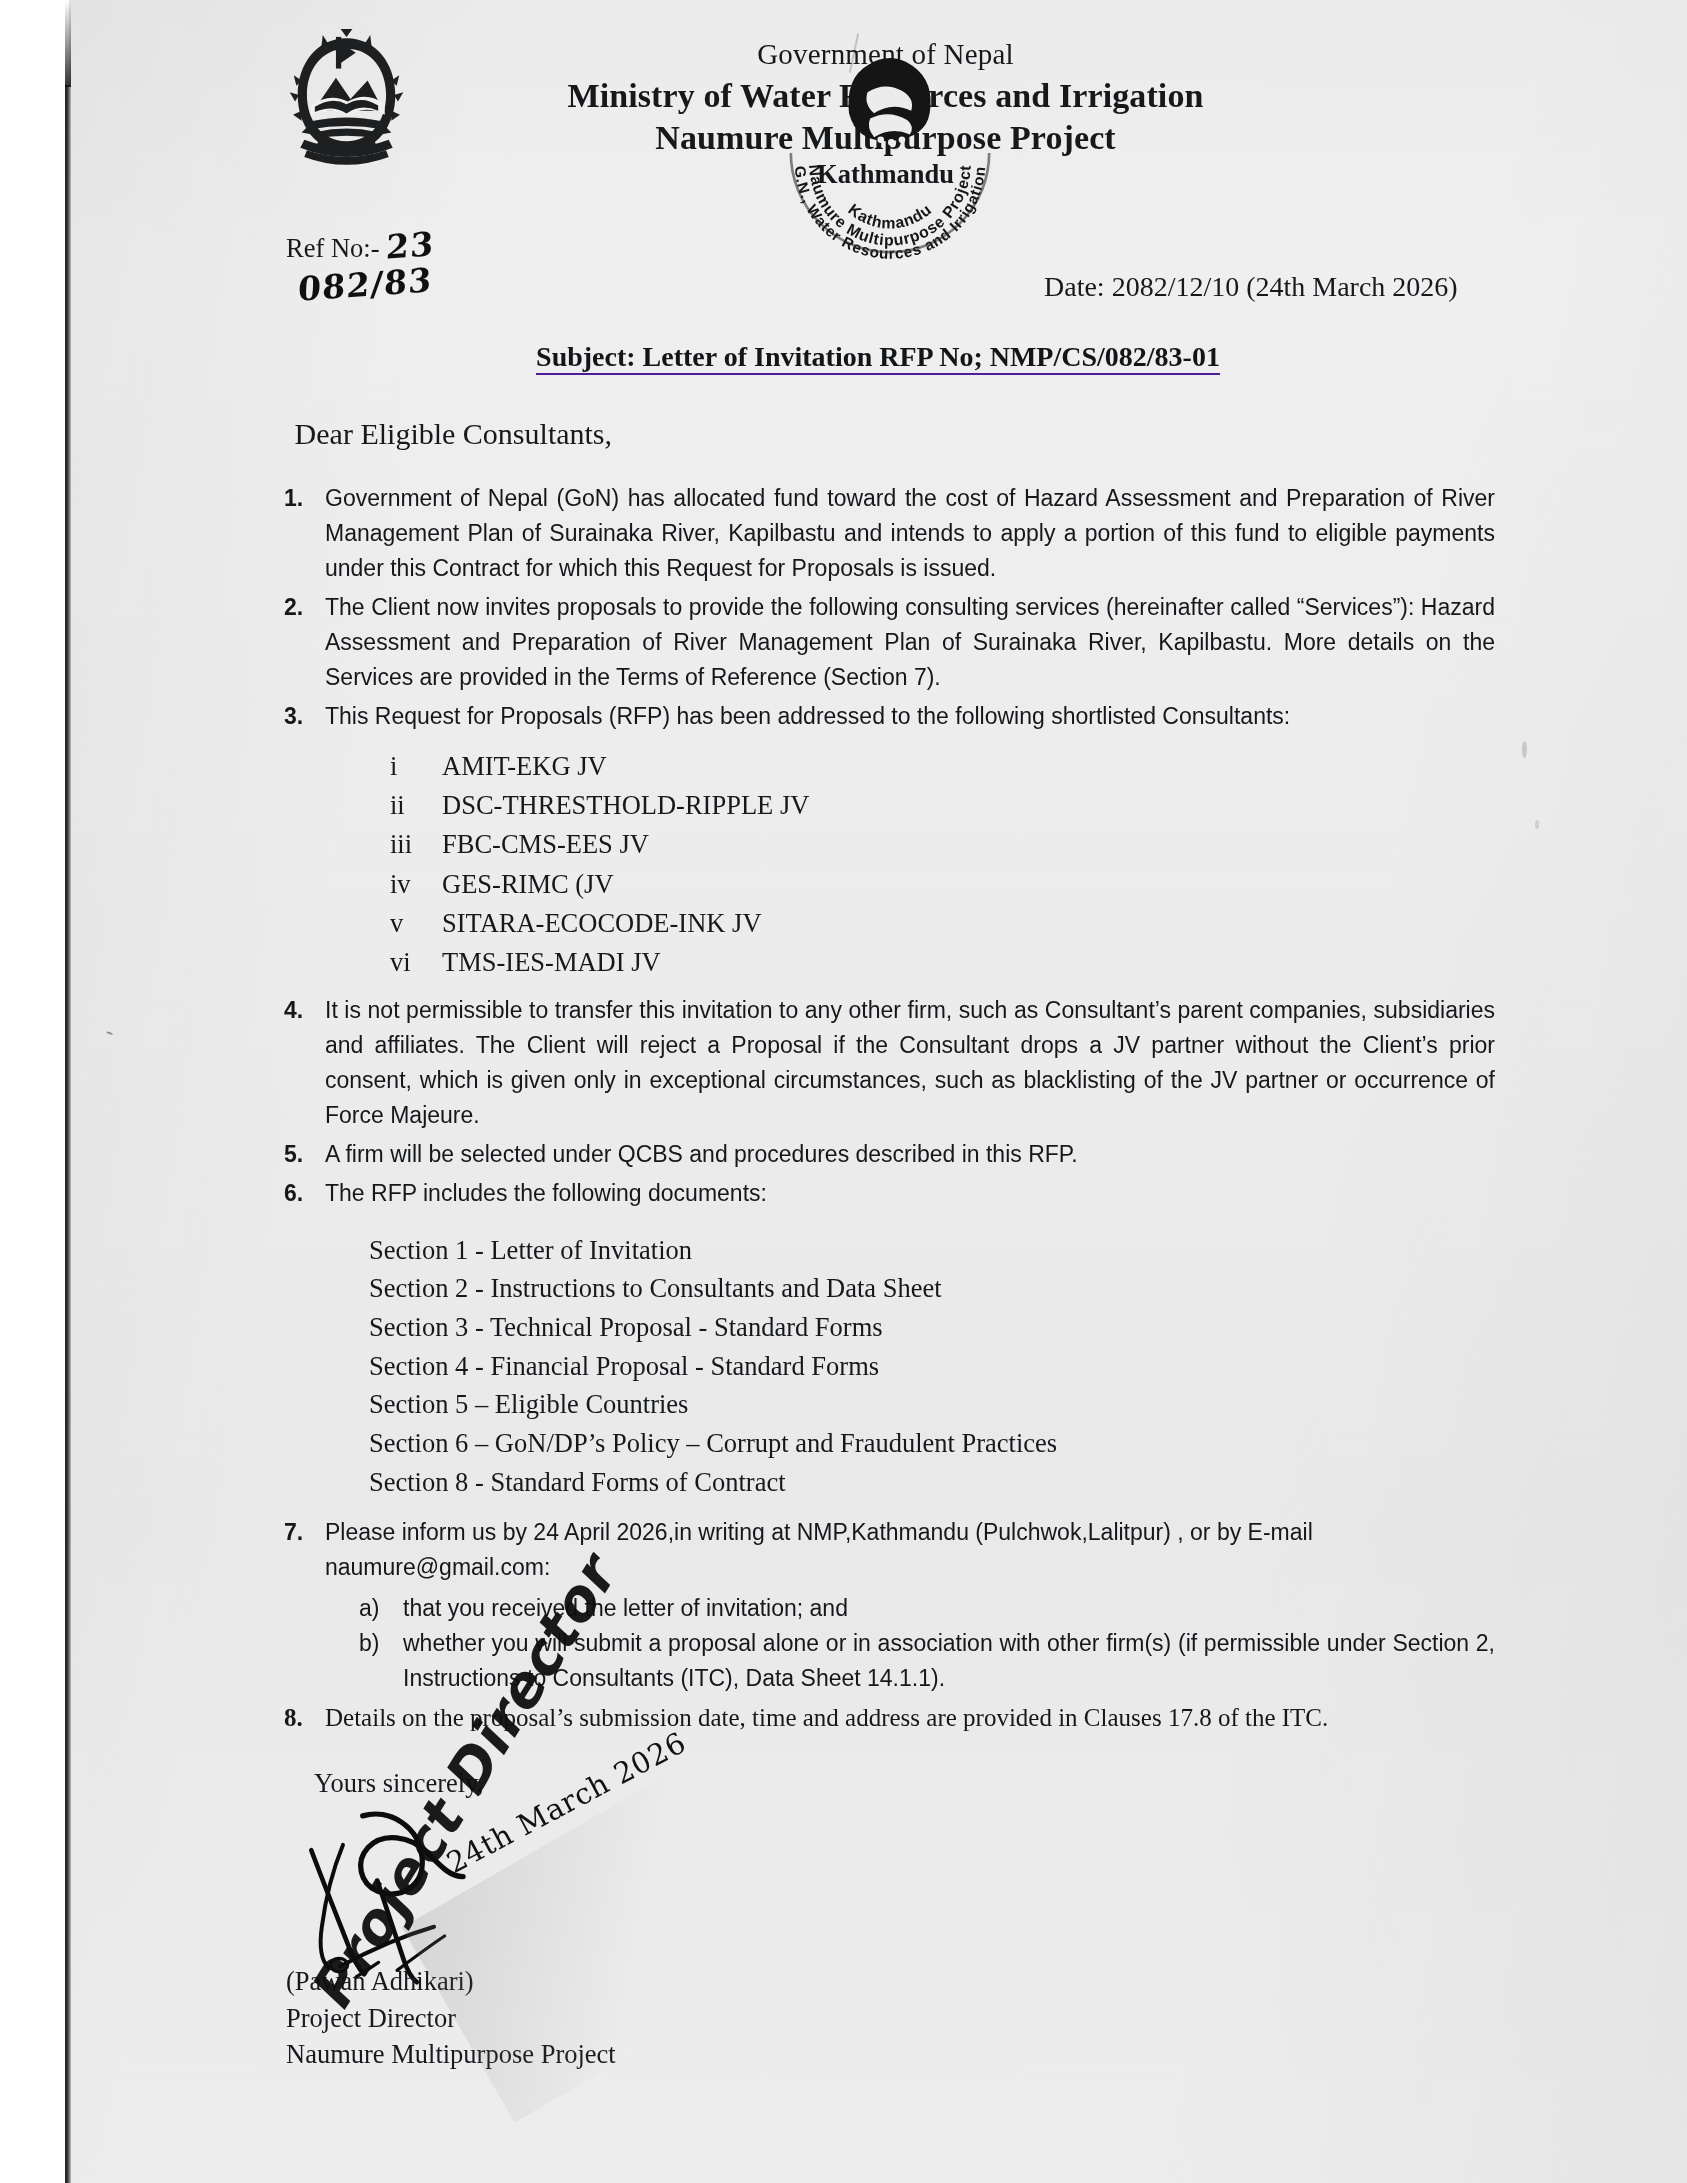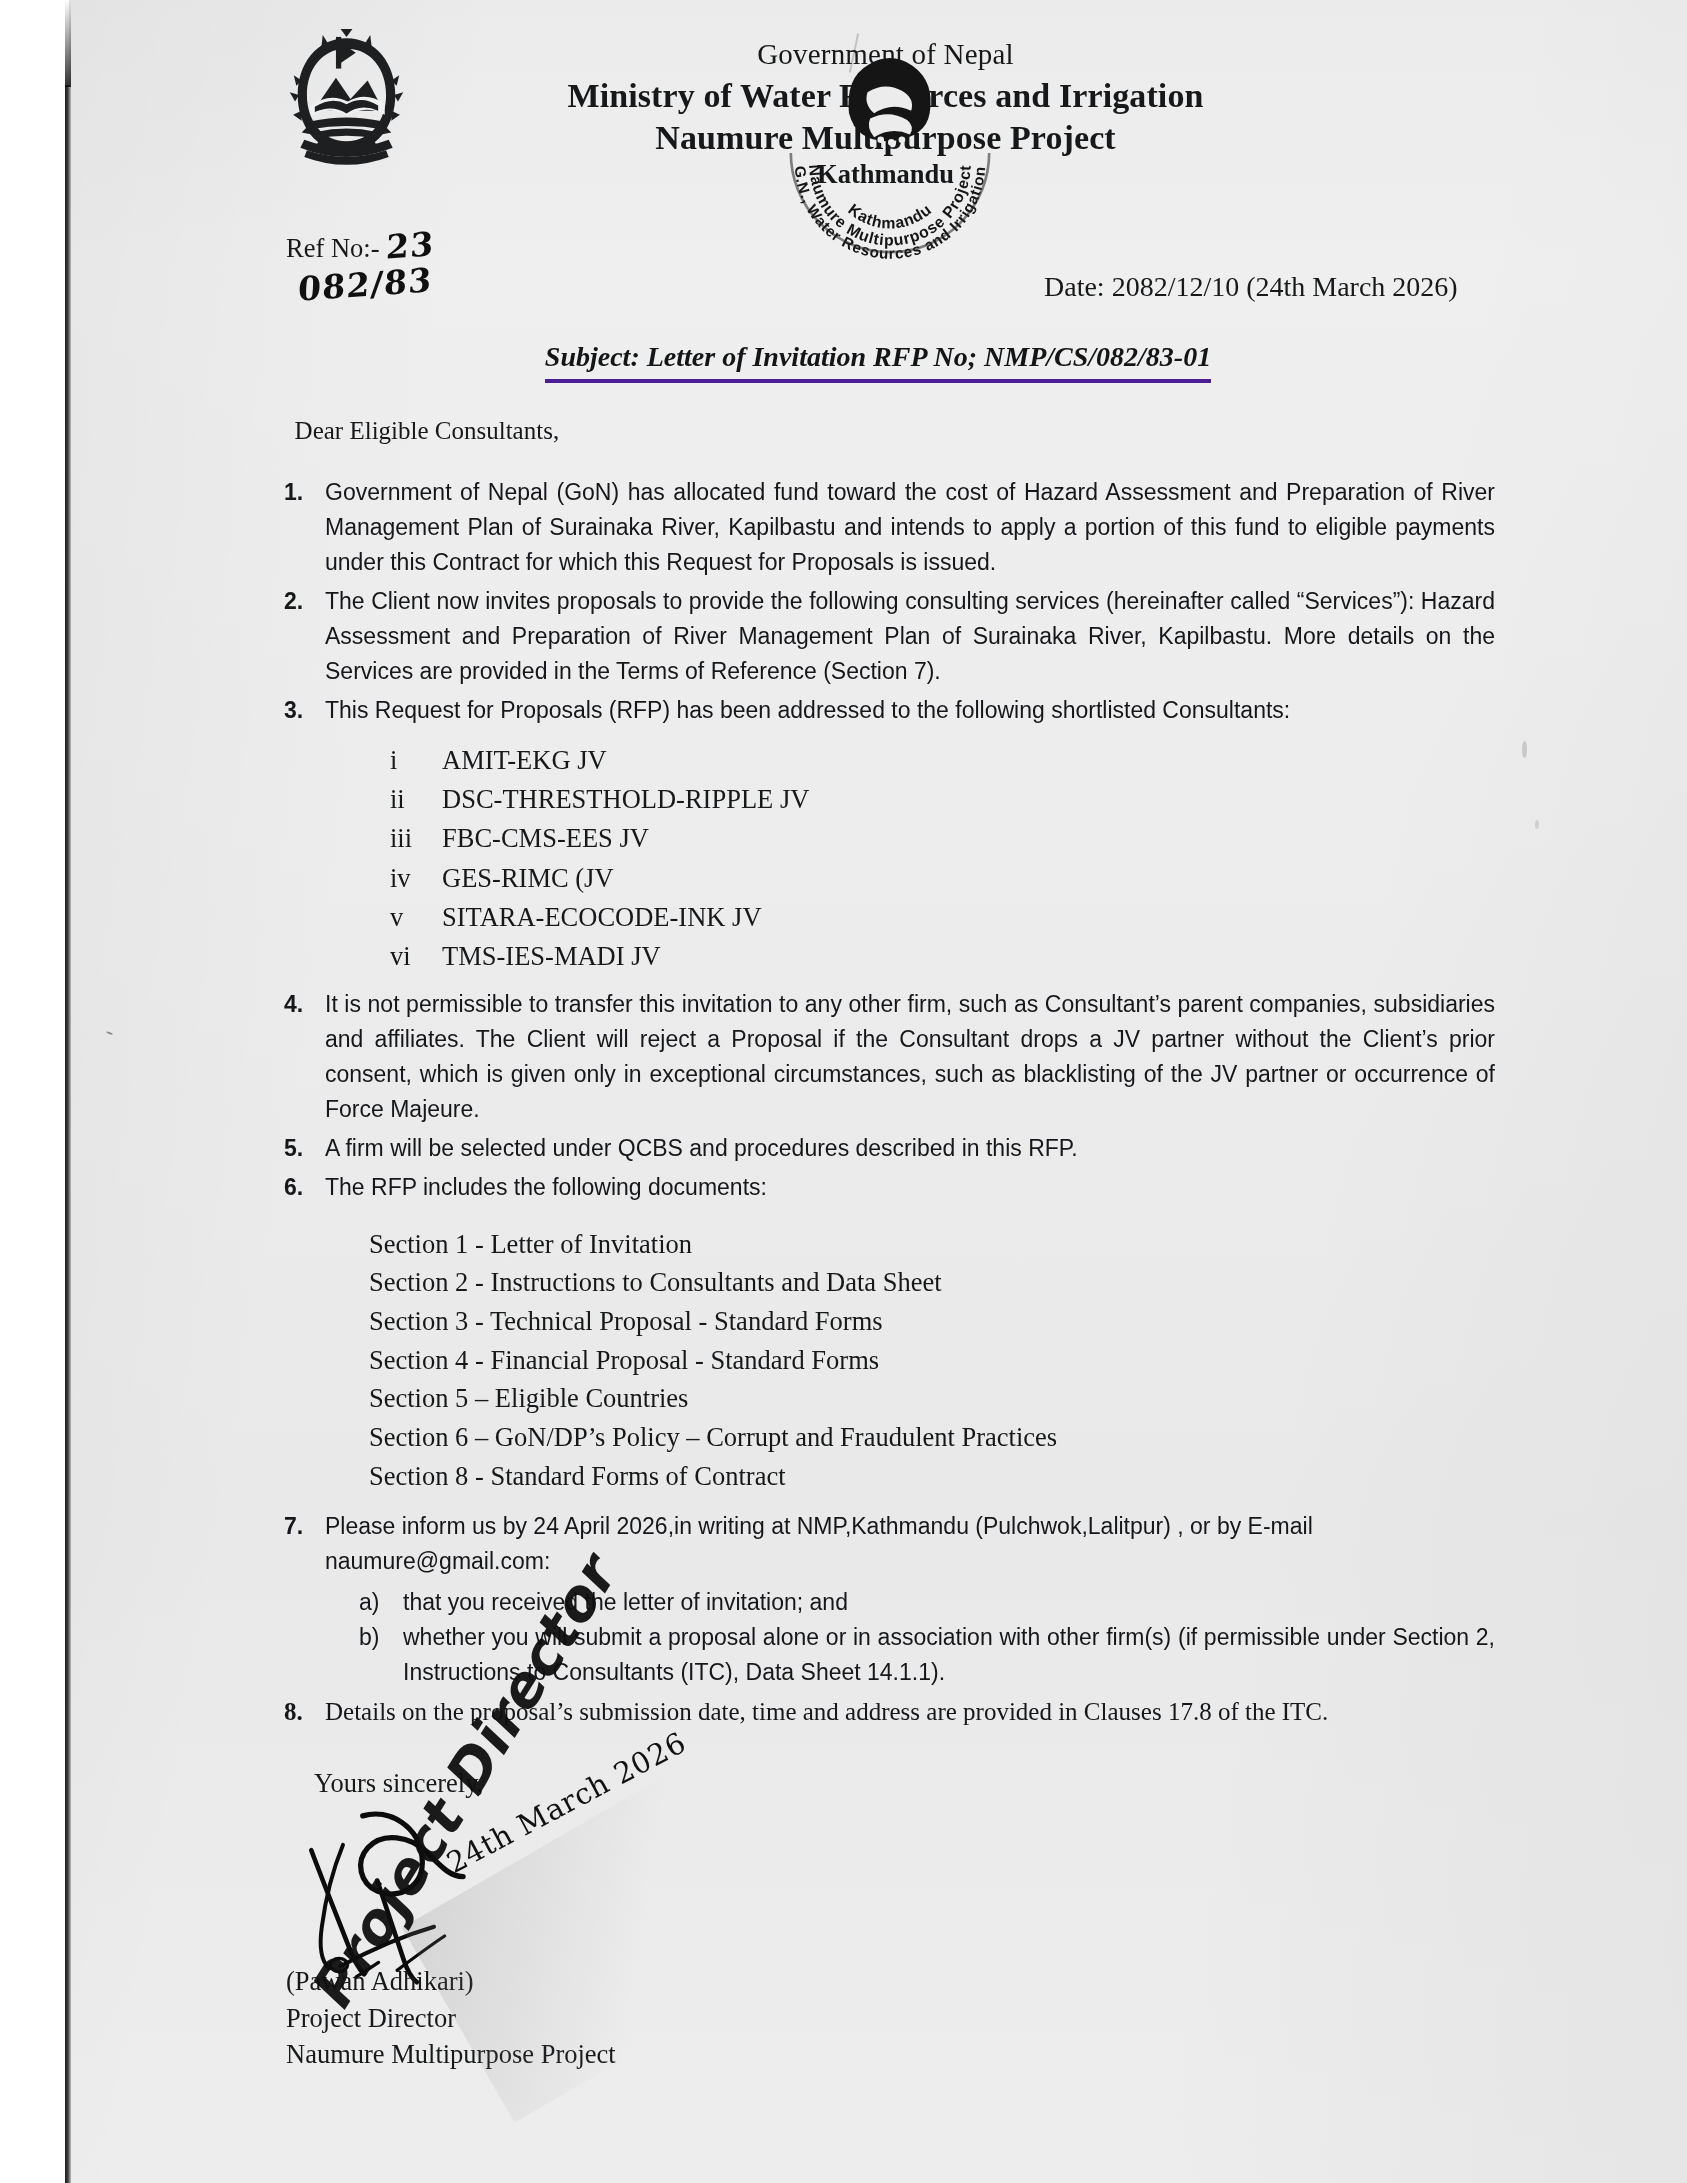--- a/index.html
+++ b/index.html
@@ -156,36 +156,35 @@
     left: 69px;
     top: 341px;
     width: 1618px;
     text-align: center;
     font-family: "Liberation Serif", serif;
     font-size: 28px;
     font-weight: bold;
     color: #131517;
   }
   #subject span {
-    border-bottom: 4px solid #4c1d95;
-    padding-bottom: 7px;
-    font-style: italic;
+    border-bottom: 2px solid #4c1d95;
+    padding-bottom: 1px;
   }
 
   
   #body-area {
     position: absolute;
     left: 284px;
     top: 417px;
     width: 1211px;
     color: #16181a;
   }
   .salutation {
     font-family: "Liberation Serif", serif;
-    font-size: 25px;
+    font-size: 30px;
     margin: 0 0 30px 10.6px;
   }
   ol.numlist {
     list-style: none;
     margin: 0;
     padding: 0;
   }
   ol.numlist > li {
     position: relative;
     padding-left: 41px;

